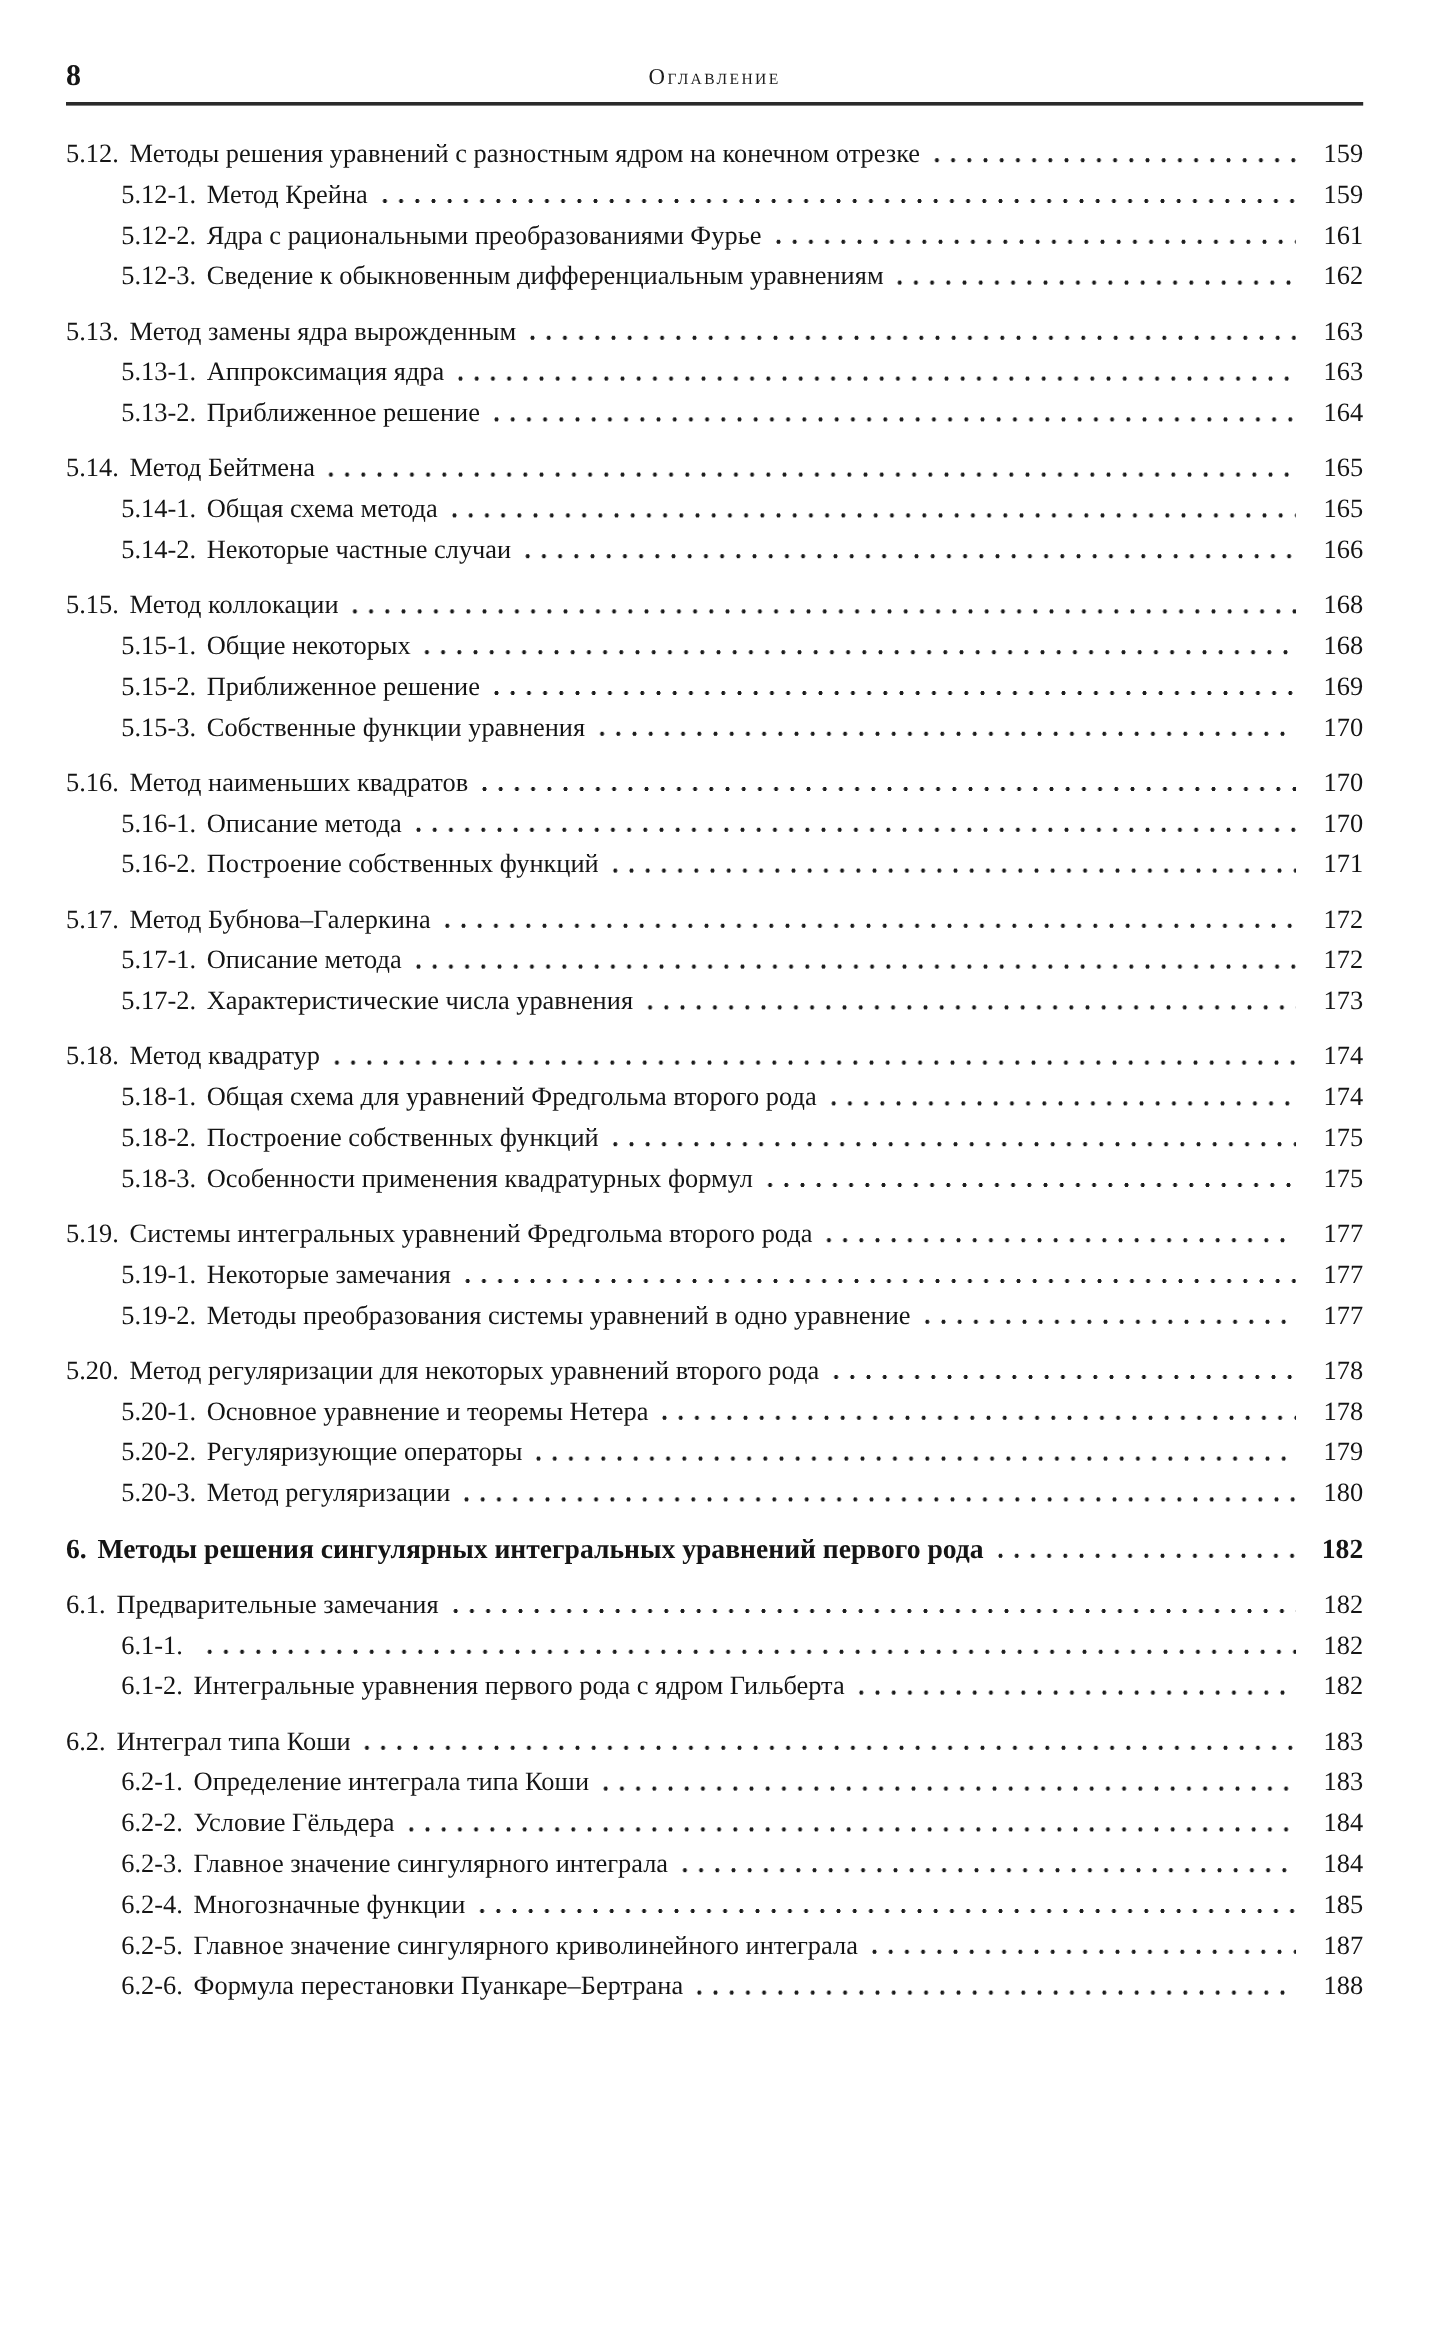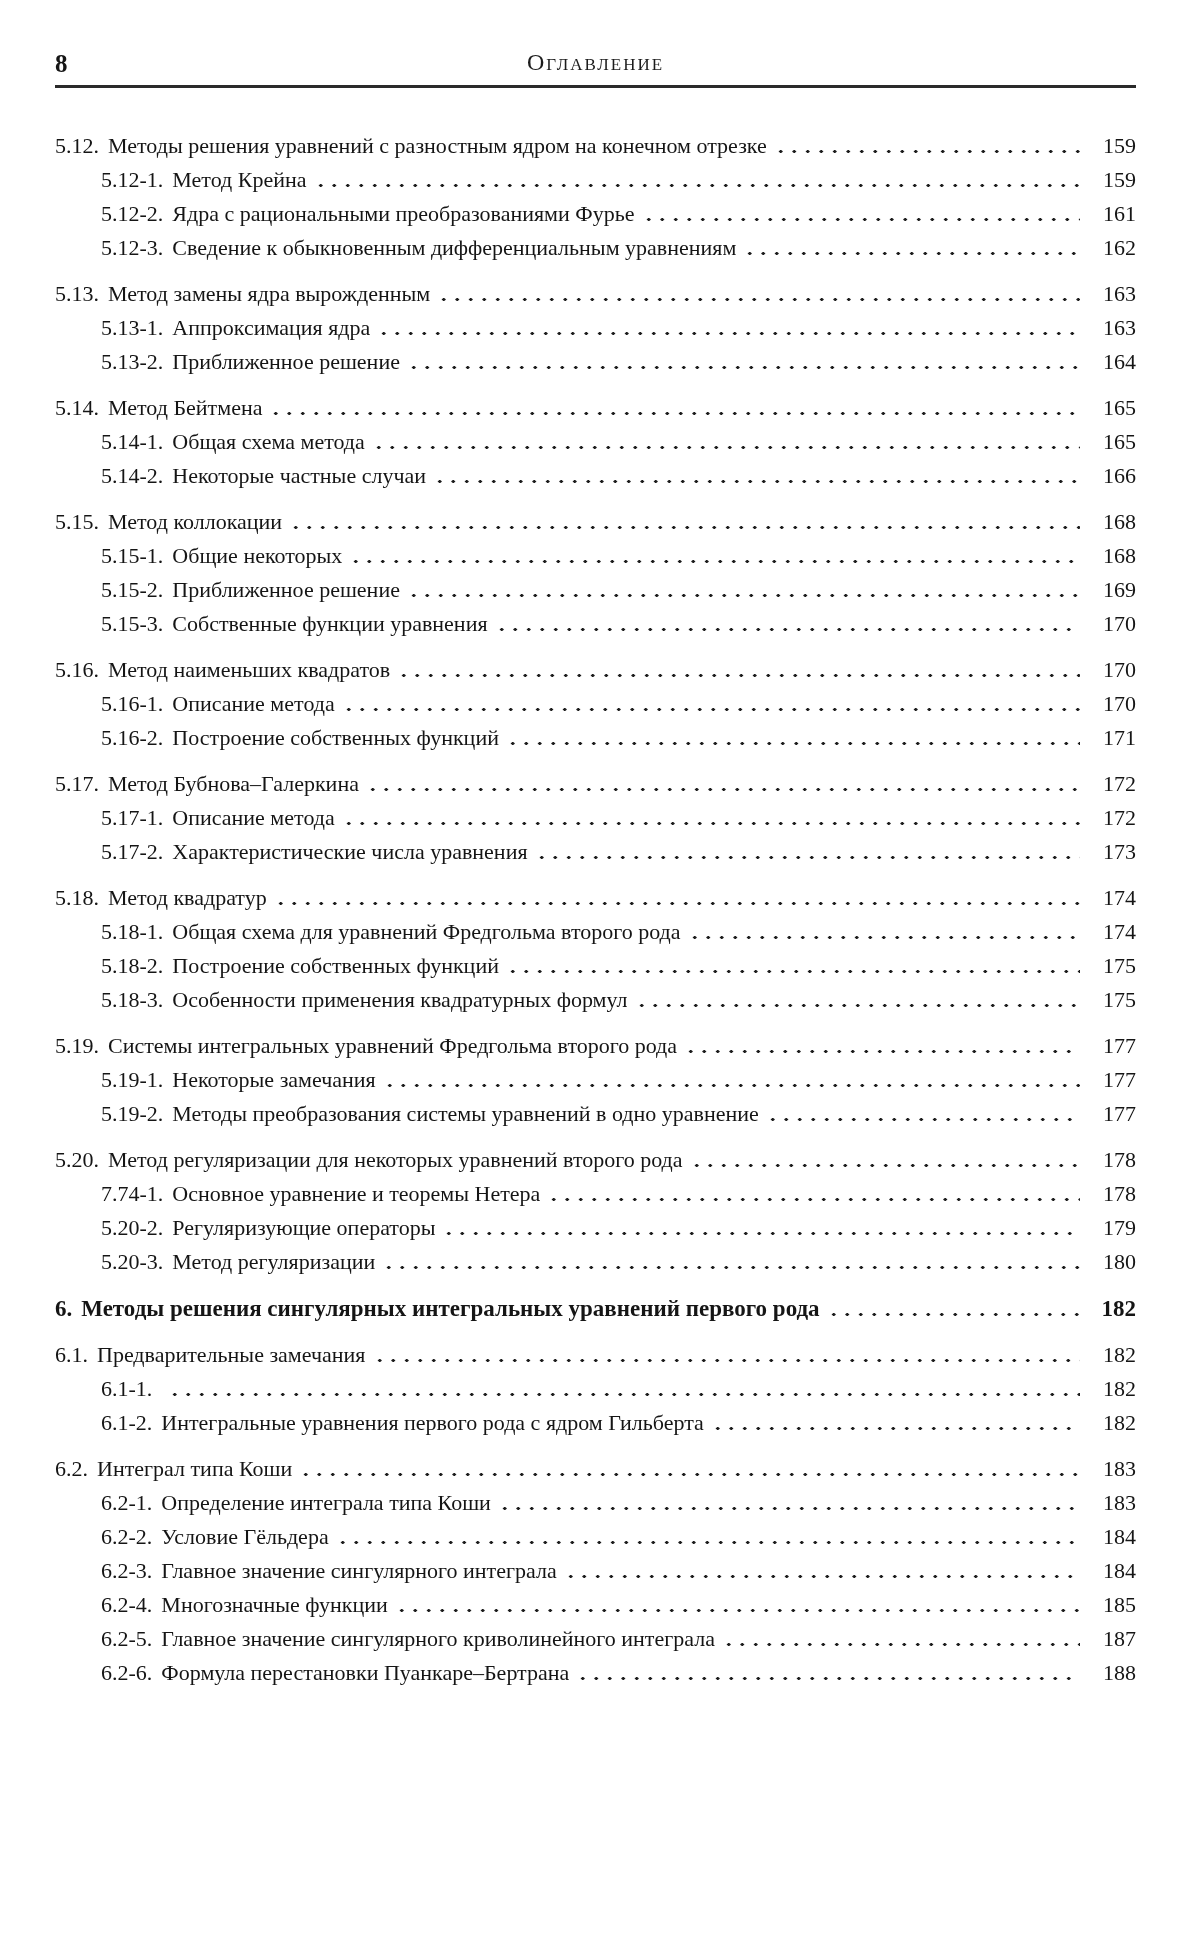--- a/index.html
+++ b/index.html
@@ -30,33 +30,33 @@
     font-weight: 700;
     line-height: 1;
   }
   .running-head {
     position: absolute;
     left: 0;
     right: 0;
     bottom: 2px;
     text-align: center;
     font-variant: small-caps;
-    font-size: 24px;
+    font-size: 19px;
     letter-spacing: 2px;
     line-height: 1;
     color: #1c1c1c;
   }
   .rule {
     margin-top: 9px;
     height: 3px;
     background: #2a2a2a;
   }
   
   .toc {
-    margin-top: 45px;
+    margin-top: 27px;
   }
   .row {
     display: flex;
     align-items: baseline;
     font-size: 22px;
     line-height: 26px;
     margin-bottom: 8px;
     white-space: nowrap;
   }
   .row.lvl2 { padding-left: 46px; align-items: flex-end; }
@@ -258,21 +258,21 @@
     <span class="dots"></span>
     <span class="pg">177</span>
   </div>
       <div class="row lvl1">
     <span class="num">5.20.</span>
     <span class="title">Метод регуляризации для некоторых уравнений второго рода</span>
     <span class="dots"></span>
     <span class="pg">178</span>
   </div>
       <div class="row lvl2">
-    <span class="num">7.74-1.</span>
+    <span class="num">5.20-1.</span>
     <span class="title">Основное уравнение и теоремы Нетера</span>
     <span class="dots"></span>
     <span class="pg">178</span>
   </div>
       <div class="row lvl2">
     <span class="num">5.20-2.</span>
     <span class="title">Регуляризующие операторы</span>
     <span class="dots"></span>
     <span class="pg">179</span>
   </div>

